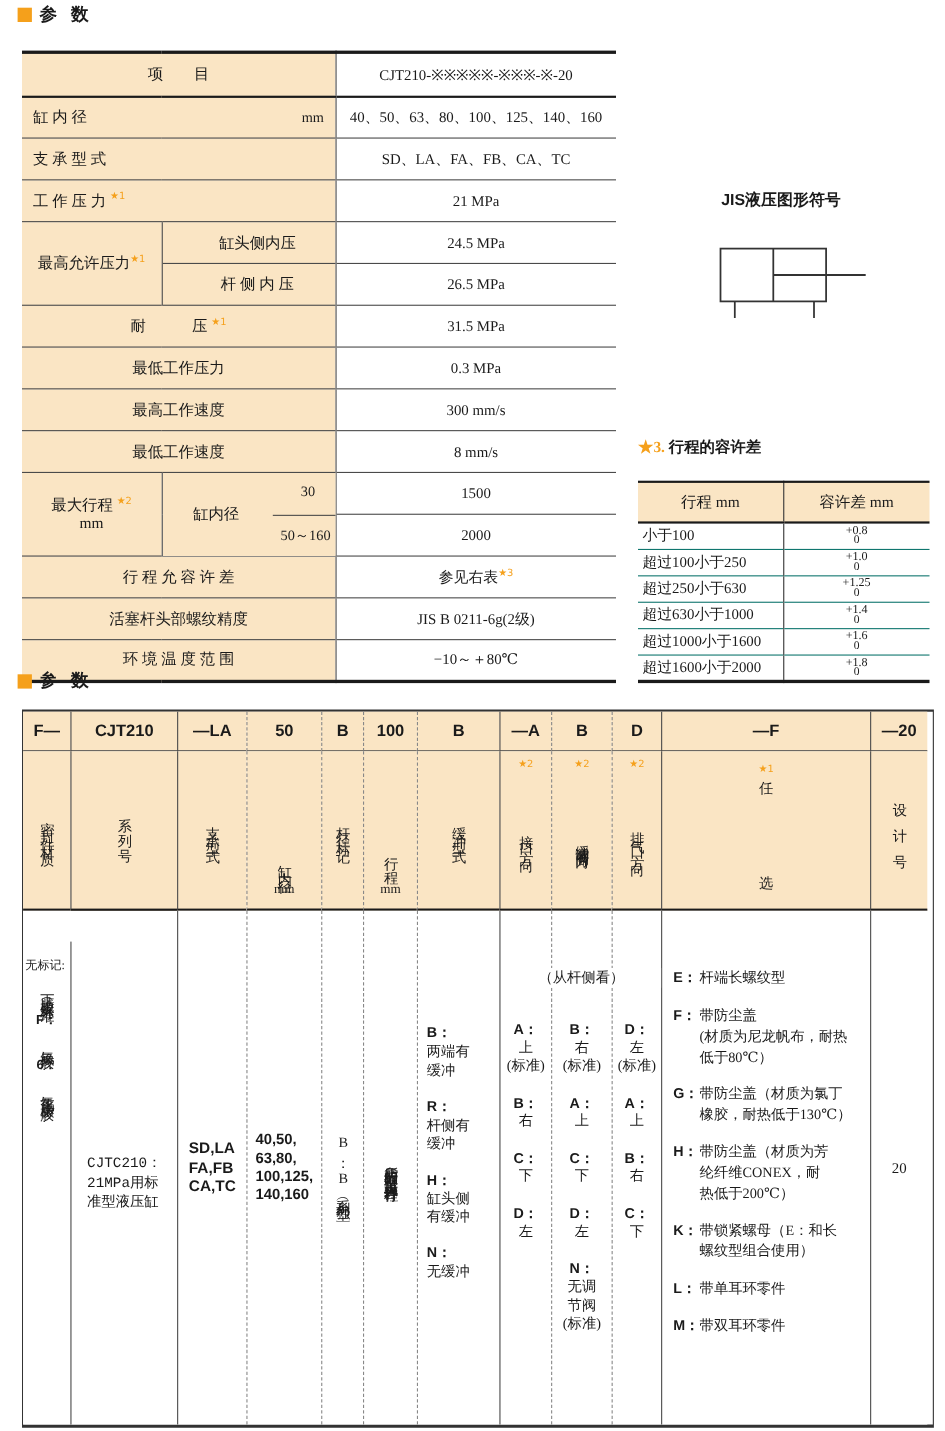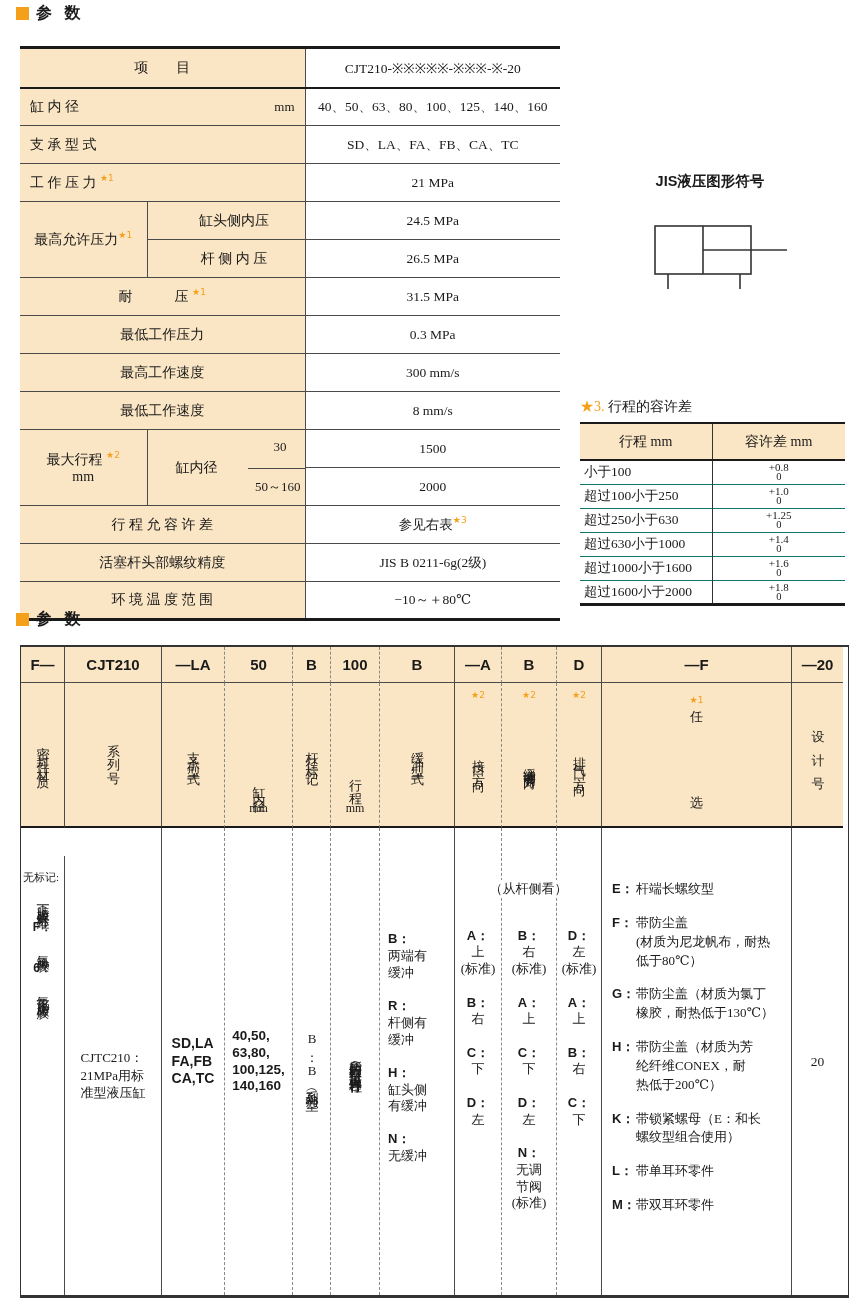--- a/index.html
+++ b/index.html
@@ -32,21 +32,21 @@
   .strokecell .v50 { position:absolute; right:4px; bottom:9px; font-size:13px; }
   .strokecell .halfline { position:absolute; left:100px; right:0; top:50%; border-top:1px solid #4a4a4a; }
 
   
   .jis { position:absolute; left:575px; top:172px; width:270px; }
   .jis-title { text-align:center; font-family:"Liberation Sans","DejaVu Sans",sans-serif;
                font-weight:bold; font-size:14.5px; }
 
   
   .tolwrap { position:absolute; left:580px; top:398px; width:265px; }
-  .tol-title { font-size:14px; margin-bottom:6px; }
+  .tol-title { font-size:14px; margin-bottom:21px;font-weight:bold; }
   .tol-title .tstar { color:#F5A01B; }
   table.tol { width:265px; border-collapse:collapse; border-top:2px solid #1a1a1a; border-bottom:3px solid #1a1a1a; table-layout:fixed; }
   .tol td { border-top:1px solid #0f766e; font-size:13.5px; height:24px; }
   .tol tr.thdr td { background:#FAE5C4; border-top:none; border-bottom:2px solid #1a1a1a; height:37px; text-align:center; font-size:14px; }
   .tol td.range { padding-left:4px; }
   .tol td.dev { border-left:1.5px solid #333; text-align:center; }
   .dev .up { font-size:11px; line-height:10px; display:block; }
   .dev .lo { font-size:10.5px; line-height:10px; display:block; }
 
   
@@ -71,21 +71,21 @@
   .pre { white-space:pre-line; }
   .center-cell { display:flex; align-items:center; justify-content:center; }
   .sans-b { font-family:"Liberation Sans","DejaVu Sans",sans-serif; font-weight:bold; }
 
   .seal-cell { display:flex; flex-direction:column; align-items:center; padding-top:42px; gap:9px; }
   .seal-k { font-size:11px; align-self:flex-start; padding-left:2px; }
   .seal-k.sb { font-family:"Liberation Sans","DejaVu Sans",sans-serif; font-weight:bold; font-size:12px; align-self:center; padding-left:0; }
   .seal-v { writing-mode:vertical-rl; text-orientation:mixed; font-size:13px; letter-spacing:2px; }
 
   .series-cell { display:flex; align-items:center; justify-content:center;
-                 font-family:Liberation Serif, serif; font-size:13px; line-height:1.35;margin-top:28px; }
+                 font-family:Liberation Mono, monospace; font-size:13px; line-height:1.35;margin-top:28px; }
   .mount-cell { font-size:14px; line-height:1.25; }
   .bore-cell { font-size:13.5px; line-height:1.25; }
 
   .cushion-cell { padding:102px 0 0 8px; display:flex; flex-direction:column; gap:15px; }
   .cushion-item .k { font-family:"Liberation Sans","DejaVu Sans",sans-serif; font-weight:bold; font-size:13px; }
   .cushion-item .t { font-size:13px; line-height:1.3; }
 
   .dir-cell { padding-top:100px; display:flex; flex-direction:column; align-items:center; gap:17px; }
   .dir-item { text-align:center; }
   .dir-item .k { font-family:"Liberation Sans","DejaVu Sans",sans-serif; font-weight:bold; font-size:13px; line-height:1.25; }

